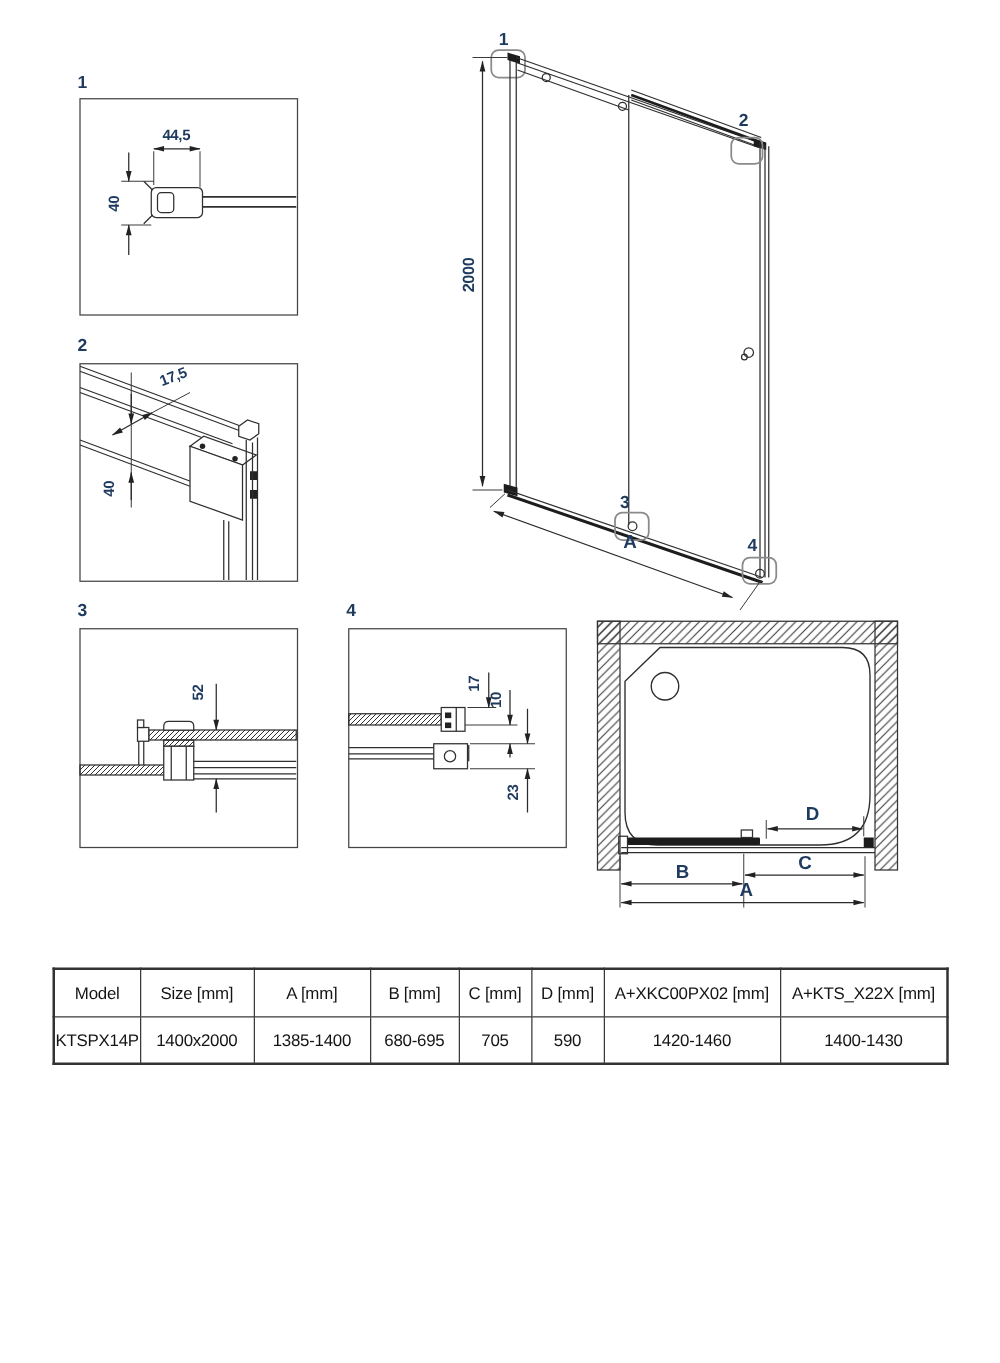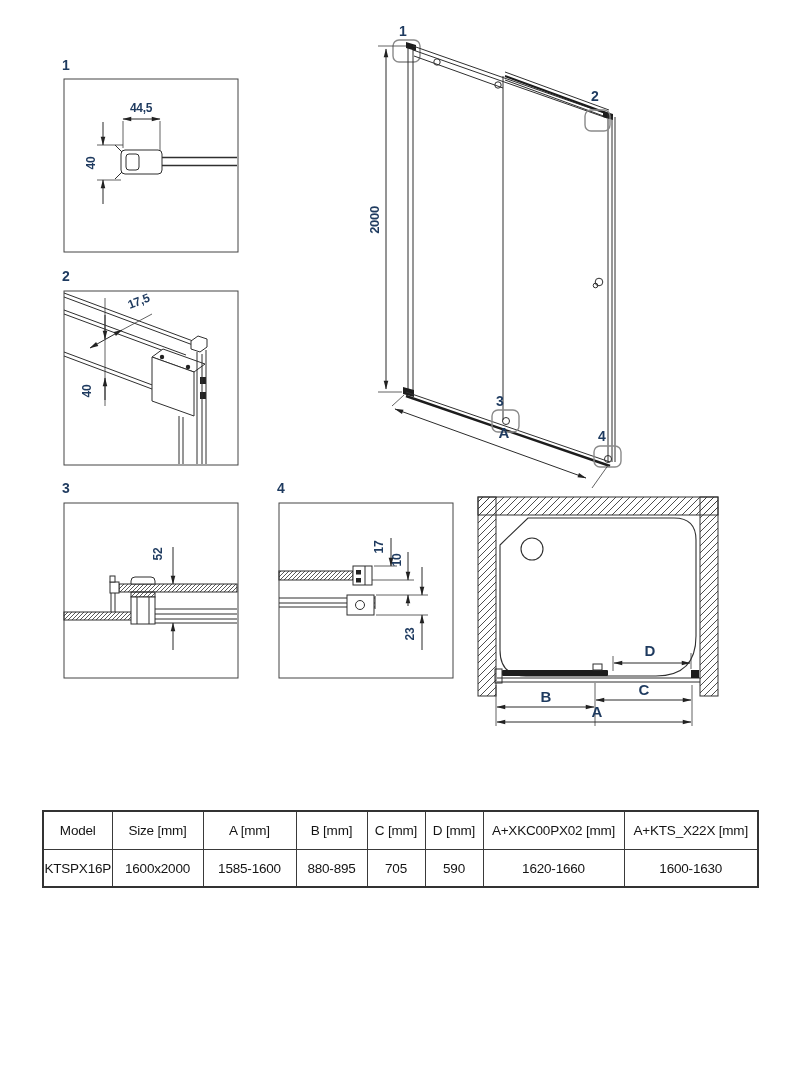--- a/index.html
+++ b/index.html
@@ -23,21 +23,20 @@
   .box  { stroke:#444; stroke-width:1; fill:none; }
   .callout { stroke:#8a8a8a; stroke-width:1.4; fill:none; }
   .whitefill { fill:#ffffff; stroke:#2f2f2f; stroke-width:1; }
   .darkfill  { fill:#1d1d1d; stroke:none; }
 
   #spec-table {
     position:absolute; left:42px; top:774px; width:715px;
     border-collapse:collapse; table-layout:fixed;
     font-size:13.5px; color:#141414; letter-spacing:-0.2px;
     border:2px solid #333;
-    margin-top:36px;
   }
   #spec-table th, #spec-table td {
     border:1.4px solid #3a3a3a; text-align:center; vertical-align:middle;
     font-weight:normal; padding:0; overflow:hidden; white-space:nowrap;
   }
   #spec-table th { height:37px; }
   #spec-table td { height:36px; }
 </style>
 </head>
 <body>
@@ -306,25 +305,25 @@
       <th>A [mm]</th>
       <th>B [mm]</th>
       <th>C [mm]</th>
       <th>D [mm]</th>
       <th>A+XKC00PX02 [mm]</th>
       <th>A+KTS_X22X [mm]</th>
     </tr>
   </thead>
   <tbody>
     <tr>
-      <td>KTSPX16P</td>
-      <td>1600x2000</td>
-      <td>1585-1600</td>
-      <td>880-895</td>
+      <td>KTSPX14P</td>
+      <td>1400x2000</td>
+      <td>1385-1400</td>
+      <td>680-695</td>
       <td>705</td>
       <td>590</td>
-      <td>1620-1660</td>
-      <td>1600-1630</td>
+      <td>1420-1460</td>
+      <td>1400-1430</td>
     </tr>
   </tbody>
 </table>
 
 </div>
 
 </body></html>

